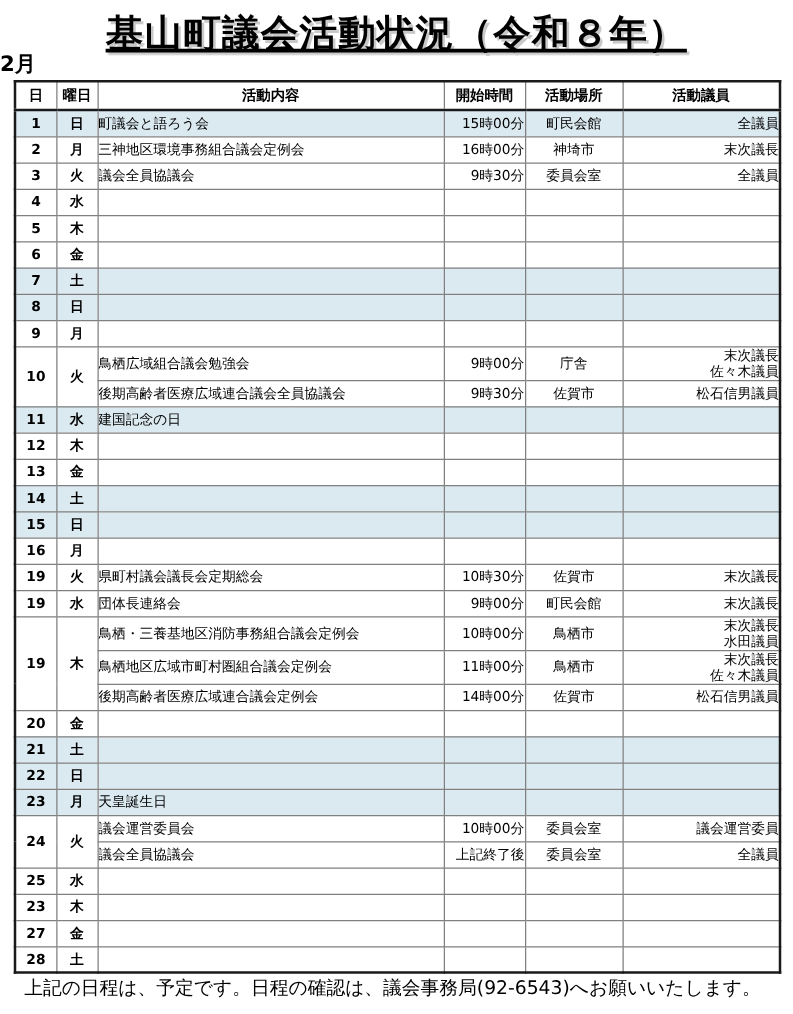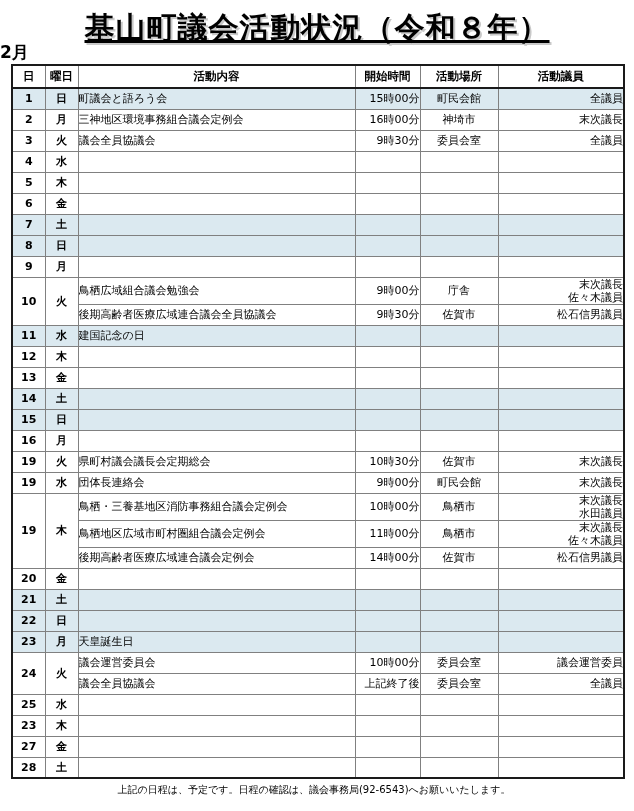--- a/index.html
+++ b/index.html
@@ -124,21 +124,21 @@
 
   tr.r1 td { height: 21px; }
 
   
   tr.hl > td { background: #dbe9f0; }
   td.hl { background: #dbe9f0; }
 
   
   .footnote {
     text-align: center;
-    font-size: 10px;
+    font-size: 15px;
     line-height: 12px;
     padding-top: 5px;
     padding-right: 6px;
     letter-spacing: 0px;
   }
 </style>
 </head>
 <body>
 
 <div class="page">

